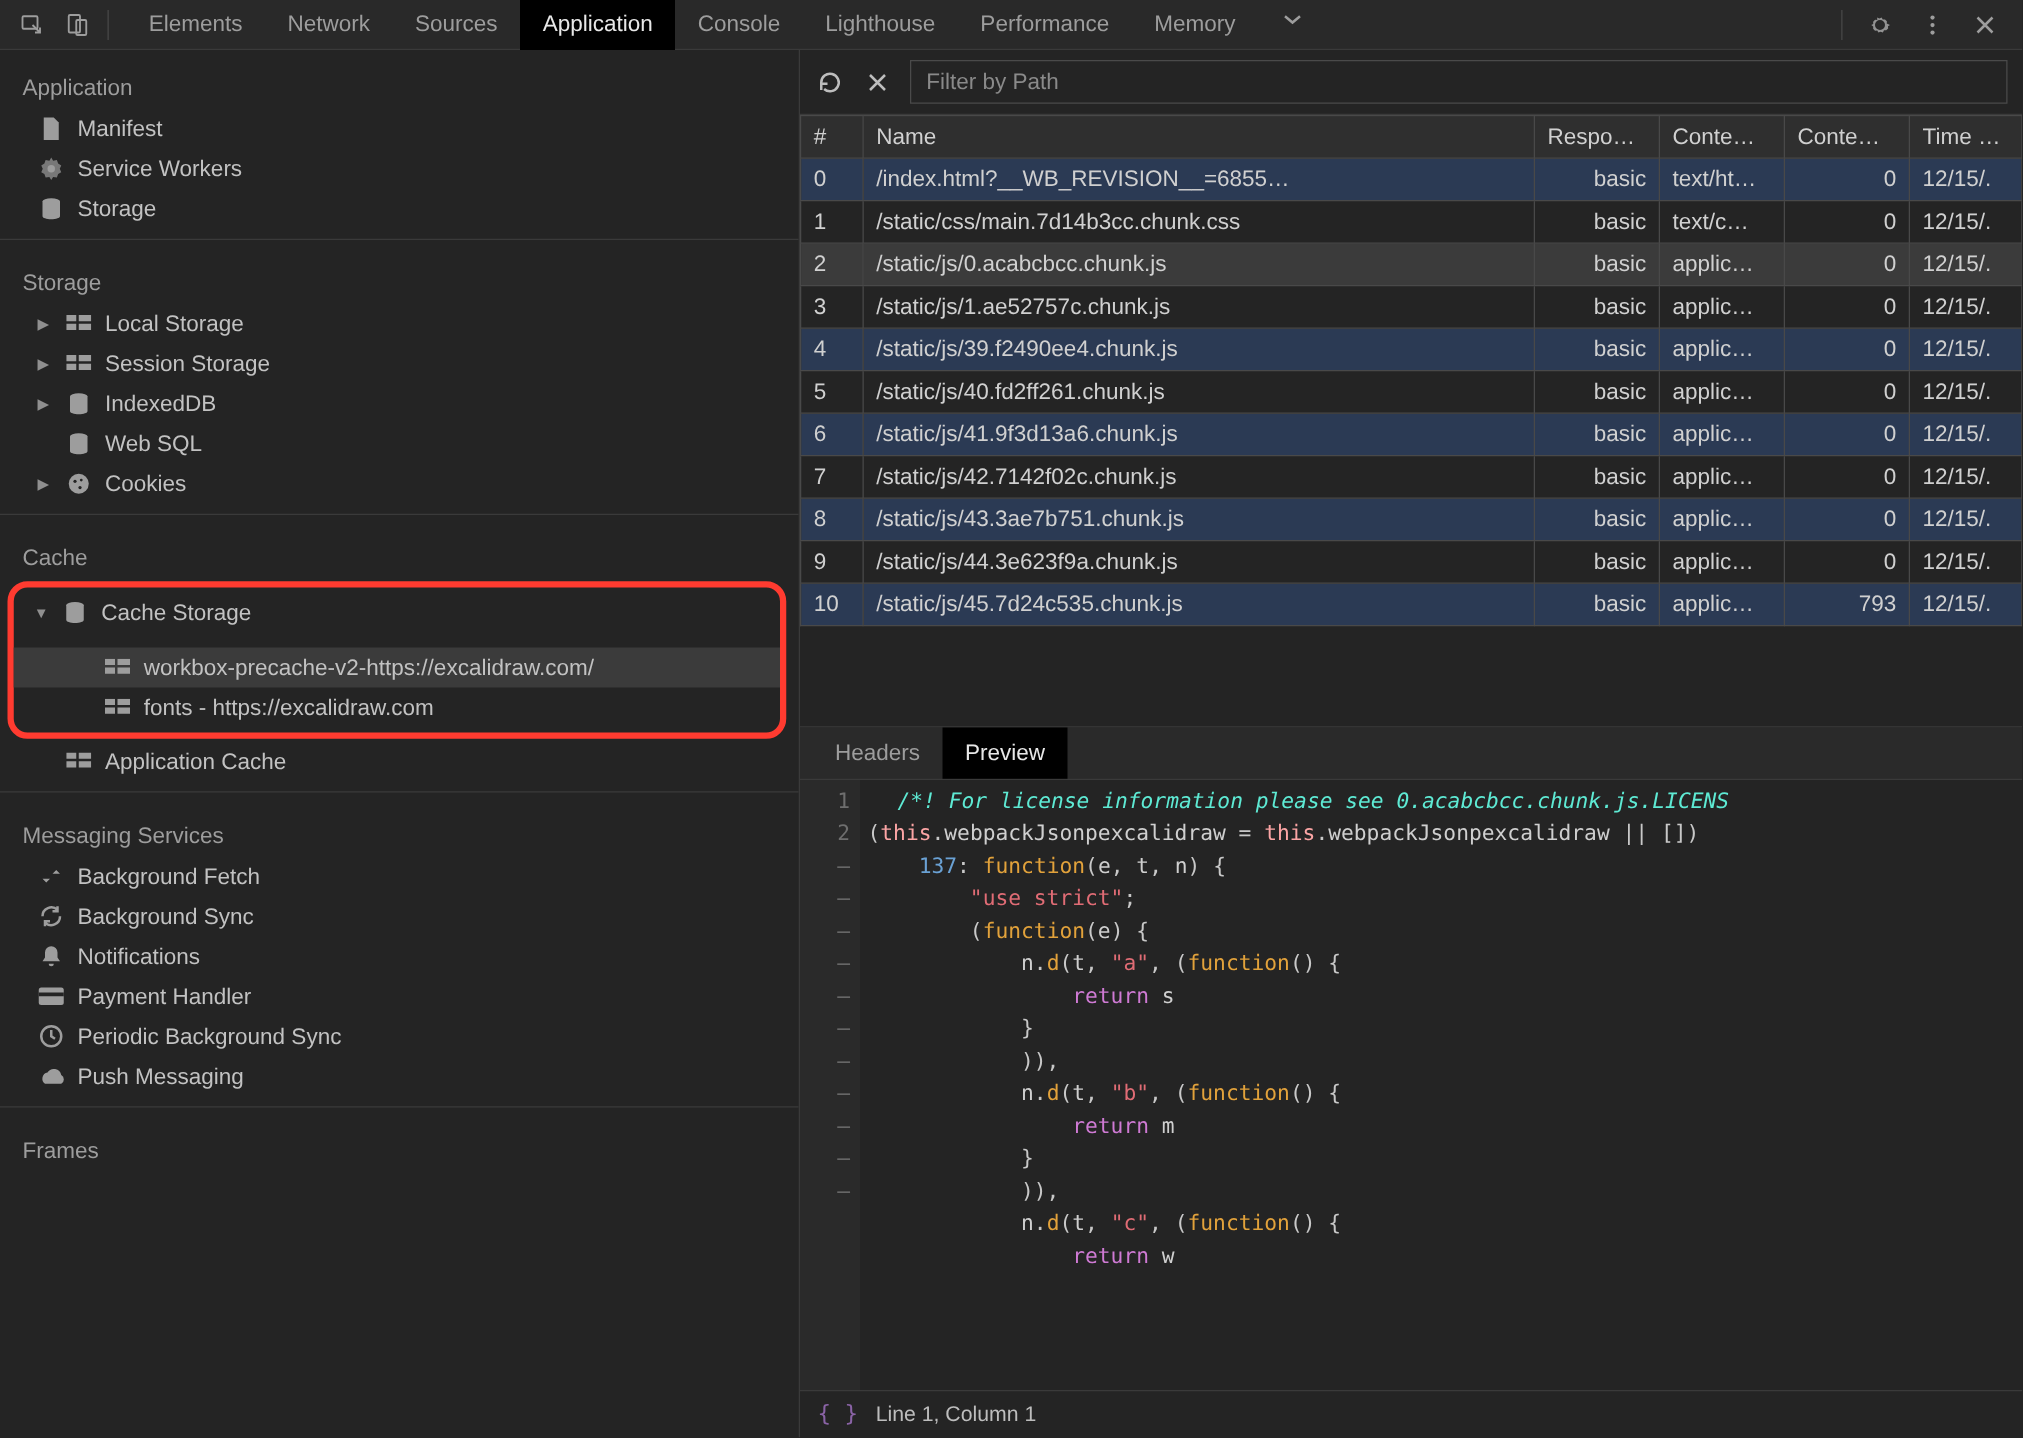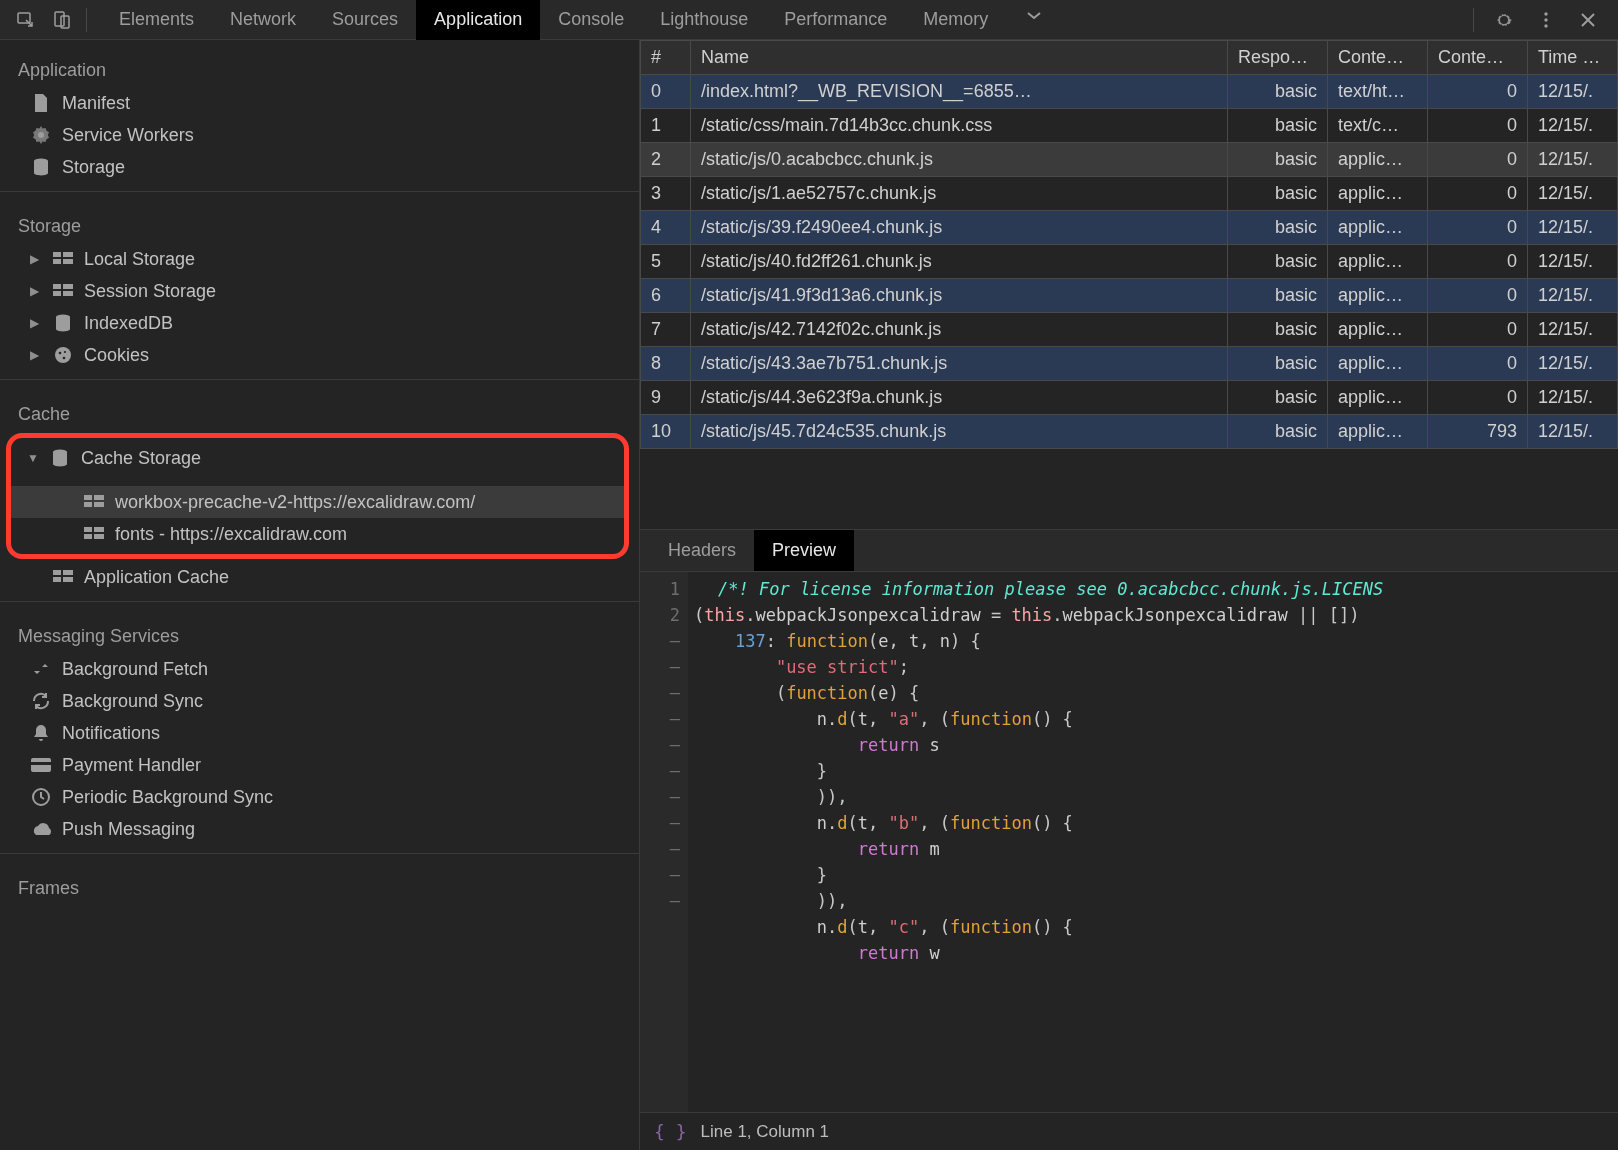--- a/index.html
+++ b/index.html
@@ -301,20 +301,30 @@
       <span class="tri">▶</span>
       <span class="icon">
           <svg width="20" height="20" viewBox="0 0 20 20" fill="#9d9d9d">
             <ellipse cx="10" cy="4" rx="7" ry="2.4"></ellipse>
             <path d="M3 4v12c0 1.3 3.1 2.4 7 2.4s7-1.1 7-2.4V4"></path>
           </svg>
         </span>
       <span>IndexedDB</span>
     </div>
     <div class="side-item">
+      <span class="tri" style="visibility:hidden">▶</span>
+      <span class="icon">
+          <svg width="20" height="20" viewBox="0 0 20 20" fill="#9d9d9d">
+            <ellipse cx="10" cy="4" rx="7" ry="2.4"></ellipse>
+            <path d="M3 4v12c0 1.3 3.1 2.4 7 2.4s7-1.1 7-2.4V4"></path>
+          </svg>
+        </span>
+      <span>Web SQL</span>
+    </div>
+    <div class="side-item">
       <span class="tri">▶</span>
       <span class="icon">
           <svg width="20" height="20" viewBox="0 0 20 20" fill="#9d9d9d">
             <circle cx="10" cy="10" r="8"></circle>
             <circle cx="7" cy="8" r="1.3" fill="#242424"></circle>
             <circle cx="12" cy="7" r="1.1" fill="#242424"></circle>
             <circle cx="11" cy="13" r="1.3" fill="#242424"></circle>
           </svg>
         </span>
       <span>Cookies</span>
@@ -420,20 +430,33 @@
           </svg>
         </span>
       <span>Push Messaging</span>
     </div>
 
     <div class="sep-h"></div>
     <div class="side-section-title">Frames</div>
   </div>
 
   <div class="right-pane">
+    <div class="toolbar">
+      <span class="ic">
+          <svg width="20" height="20" viewBox="0 0 20 20" fill="none" stroke="#bdbdbd" stroke-width="2">
+            <path d="M3 10a7 7 0 1 1 2.3 5.2M3 16v-5h5"></path>
+          </svg>
+        </span>
+      <span class="ic">
+          <svg width="16" height="16" viewBox="0 0 16 16" stroke="#bdbdbd" stroke-width="2">
+            <path d="M2 2l12 12M14 2L2 14"></path>
+          </svg>
+        </span>
+      <input class="filter-input" placeholder="Filter by Path" style="">
+    </div>
 
     <div class="table-wrap">
       <table class="cache">
         <thead>
             <tr>
           <th class="col-idx">#</th>
           <th class="col-name">Name</th>
           <th class="col-resp">Respo…</th>
           <th class="col-ct">Conte…</th>
           <th class="col-cl">Conte…</th>

